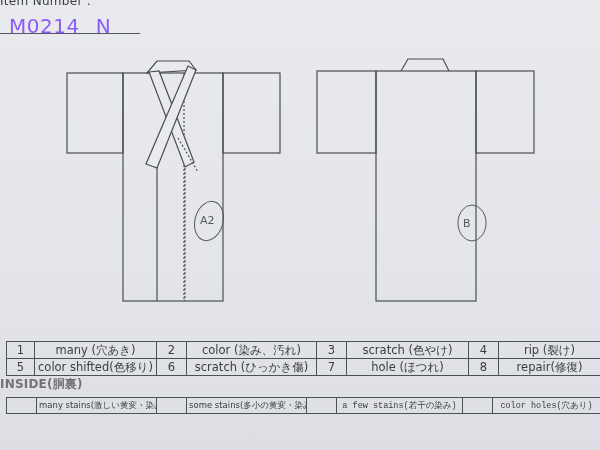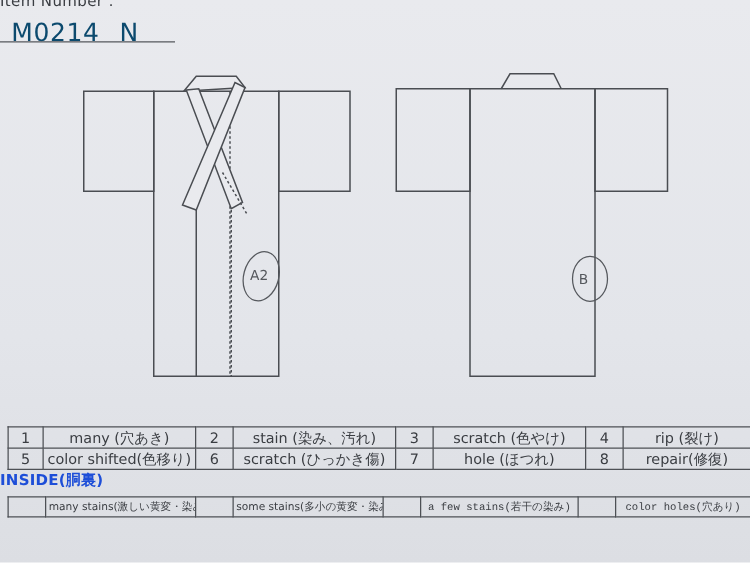--- a/index.html
+++ b/index.html
@@ -9,39 +9,39 @@
     font-family: "DejaVu Sans", sans-serif;
     color: #2f3236;
     position: relative;
   }
   .item-label {
     position: absolute; left: 0; top: -6px;
     font-size: 12px; color: #3a3d42; letter-spacing: 0.3px;
   }
   .item-number {
     position: absolute; left: 9px; top: 14px;
-    font-size: 20px; color: #0c4a6e; letter-spacing: 0.5px;
+    font-size: 20px; color: #8b5cf6; letter-spacing: 0.5px;
   }
   .item-number .suffix { margin-left: 16px; }
   .item-underline {
     position: absolute; left: 0; top: 33px; width: 140px; height: 1px;
     background: #55585d;
   }
   svg.diagram { position: absolute; left: 0; top: 0; }
   table.legend {
     position: absolute; left: 6px; top: 341px; width: 594px;
     border-collapse: collapse; font-size: 11.5px; color: #3a3d42;
     table-layout: fixed;
   }
   table.legend td {
     border: 1px solid #4d5055; height: 16px; padding: 0 2px;
     text-align: center; white-space: nowrap; overflow: hidden;
   }
   .inside-label {
-    position: absolute; left: 0; top: 376px; font-size: 12px; color: #1d4ed8;
+    position: absolute; left: 0; top: 376px; font-size: 12px; color: #737373;
     font-weight: bold; letter-spacing: 0.2px;
   }
   table.inside {
     position: absolute; left: 6px; top: 397px; width: 594px;
     border-collapse: collapse; font-size: 8.5px; color: #3a3d42;
     table-layout: fixed;
   }
   table.inside td {
     border: 1px solid #4d5055; height: 15px; padding: 0 2px;
     white-space: nowrap; overflow: hidden;
@@ -101,21 +101,21 @@
     <col style="width:30px">
       <col style="width:122px">
     <col style="width:30px">
       <col style="width:102px">
   </colgroup>
   <tbody>
       <tr>
     <td>1</td>
     <td>many (穴あき)</td>
     <td>2</td>
-    <td>stain (染み、汚れ)</td>
+    <td>color (染み、汚れ)</td>
     <td>3</td>
     <td>scratch (色やけ)</td>
     <td>4</td>
     <td>rip (裂け)</td>
   </tr>
   <tr>
     <td>5</td>
     <td>color shifted(色移り)</td>
     <td>6</td>
     <td>scratch (ひっかき傷)</td>

